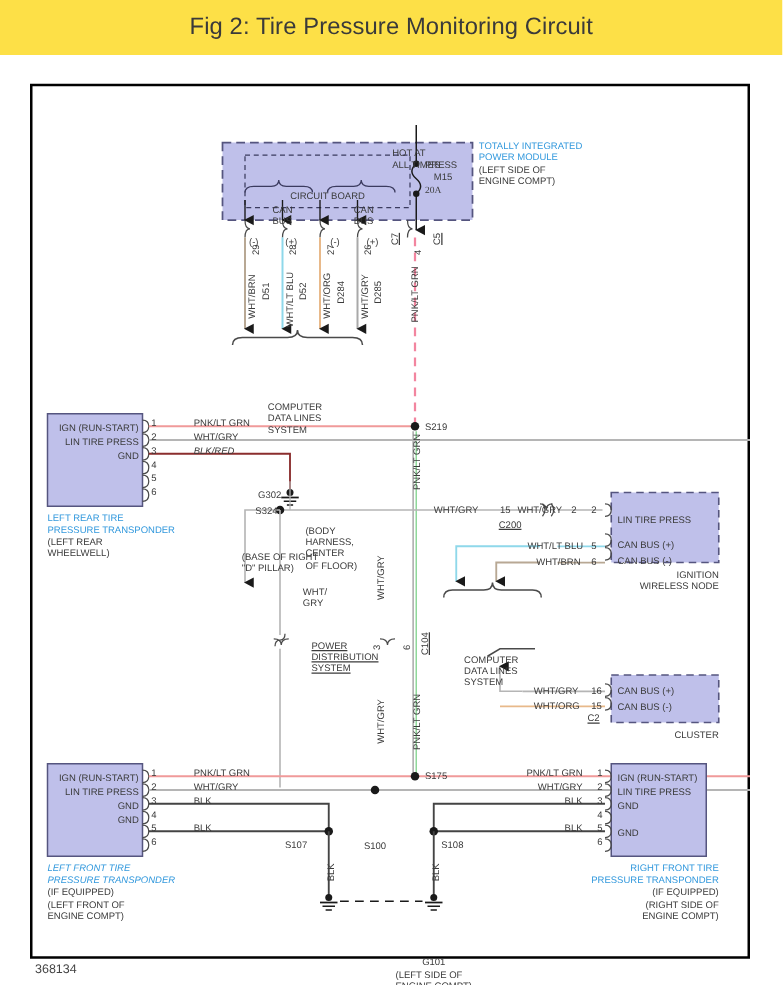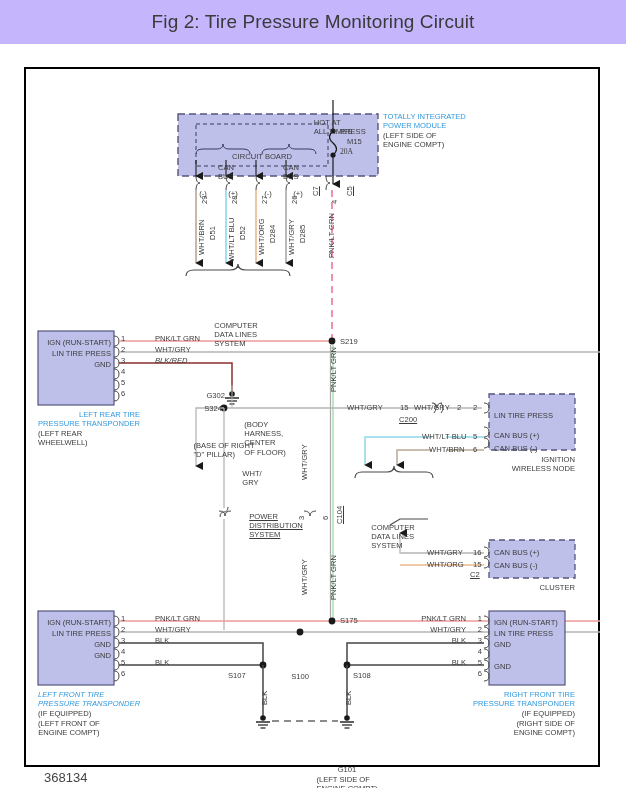--- a/index.html
+++ b/index.html
@@ -6,21 +6,21 @@
   html,body{margin:0;padding:0;}
   body{
     width:626px;height:788px;
     background:#ffffff;
     font-family:"Liberation Sans",sans-serif;
     overflow:hidden;
     position:relative;
   }
   #header{
     position:absolute;left:0;top:0;width:626px;height:44px;
-    background:#c4b5fd;
+    background:#fde047;
   }
   #header .title{
     position:absolute;left:0;top:0;width:626px;
     text-align:center;line-height:44px;
     font-size:19px;color:#3a3a3a;font-weight:400;
     letter-spacing:.1px;
   }
   #frame{
     position:absolute;left:24px;top:67px;
     width:576px;height:700px;
@@ -40,22 +40,22 @@
   .lbl.c{transform:translateX(-50%);margin-top:34px;}
   .lbl.r{transform:translateX(-100%);text-align:right;}
   .blue{color:#3399dd;}
   .vert{
     transform-origin:0 0;
     transform:rotate(-90deg);
     white-space:nowrap;
   }
   .und{text-decoration:underline;}
   .idnum{
-    position:absolute;left:44px;top:770px;
-    font-size:13px;color:#444;
+    position:absolute;left:28px;top:770px;
+    font-size:10px;color:#444;
   }
 </style>
 </head>
 <body>
 
 <div id="header">
   <div class="title">Fig 2: Tire Pressure Monitoring Circuit</div>
 </div>
 
 <div id="frame"></div>
@@ -311,21 +311,21 @@
   <div class="lbl" style="left:121px;top:345px;">2</div>
   <div class="lbl" style="left:121px;top:356px;">3</div>
   <div class="lbl" style="left:121px;top:367px;">4</div>
   <div class="lbl" style="left:121px;top:378px;">5</div>
   <div class="lbl" style="left:121px;top:389px;">6</div>
 
   <div class="lbl" style="left:155px;top:334px;">PNK/LT GRN</div>
   <div class="lbl" style="left:155px;top:345px;">WHT/GRY</div>
   <div class="lbl" style="left:155px;top:356px;font-style:italic;">BLK/RED</div>
 
-  <div class="lbl blue" style="left:38px;top:410px;text-align:right;">LEFT REAR TIRE
+  <div class="lbl blue" style="left:38px;top:410px;">LEFT REAR TIRE
 PRESSURE TRANSPONDER</div>
   <div class="lbl" style="left:38px;top:429px;">(LEFT REAR
 WHEELWELL)</div>
 
   <div class="lbl r" style="left:225px;top:391px;">G302</div>
   <div class="lbl c" style="left:224px;top:407px;">(BASE OF RIGHT
 "D" PILLAR)</div>
 
   <div class="lbl" style="left:340px;top:337px;">S219</div>
 
@@ -396,21 +396,21 @@
   <div class="lbl" style="left:121px;top:669px;">6</div>
 
   <div class="lbl" style="left:155px;top:614px;">PNK/LT GRN</div>
   <div class="lbl" style="left:155px;top:625px;">WHT/GRY</div>
   <div class="lbl" style="left:155px;top:636px;">BLK</div>
   <div class="lbl" style="left:155px;top:658px;">BLK</div>
 
   <div class="lbl blue" style="left:38px;top:690px;font-style:italic;">LEFT FRONT TIRE
 PRESSURE TRANSPONDER</div>
   <div class="lbl" style="left:38px;top:709px;">(IF EQUIPPED)</div>
-  <div class="lbl" style="left:38px;top:719px;text-align:center;">(LEFT FRONT OF
+  <div class="lbl" style="left:38px;top:719px;">(LEFT FRONT OF
 ENGINE COMPT)</div>
 
   <div class="lbl" style="left:228px;top:671px;">S107</div>
   <div class="lbl" style="left:353px;top:671px;">S108</div>
   <div class="lbl vert" style="left:260px;top:705px;">BLK</div>
   <div class="lbl vert" style="left:344px;top:705px;">BLK</div>
 
   <div class="lbl" style="left:340px;top:616px;">S175</div>
   <div class="lbl c" style="left:300px;top:638px;">S100</div>
 

